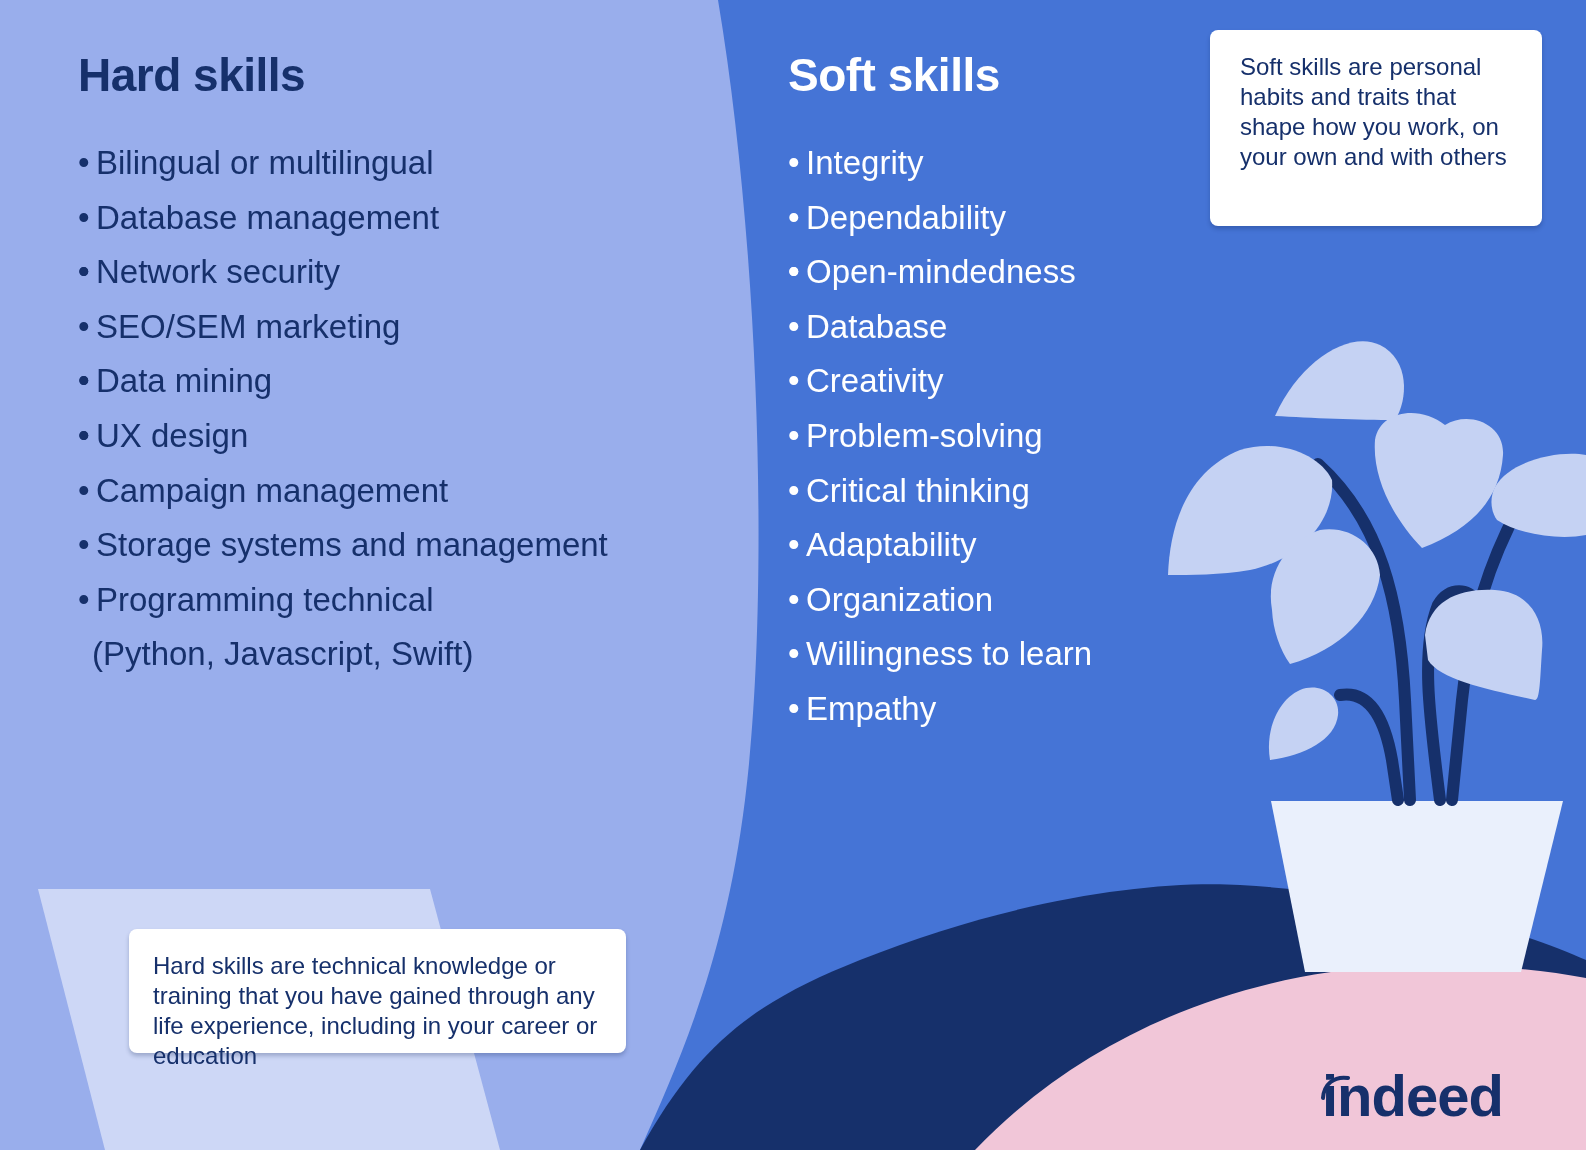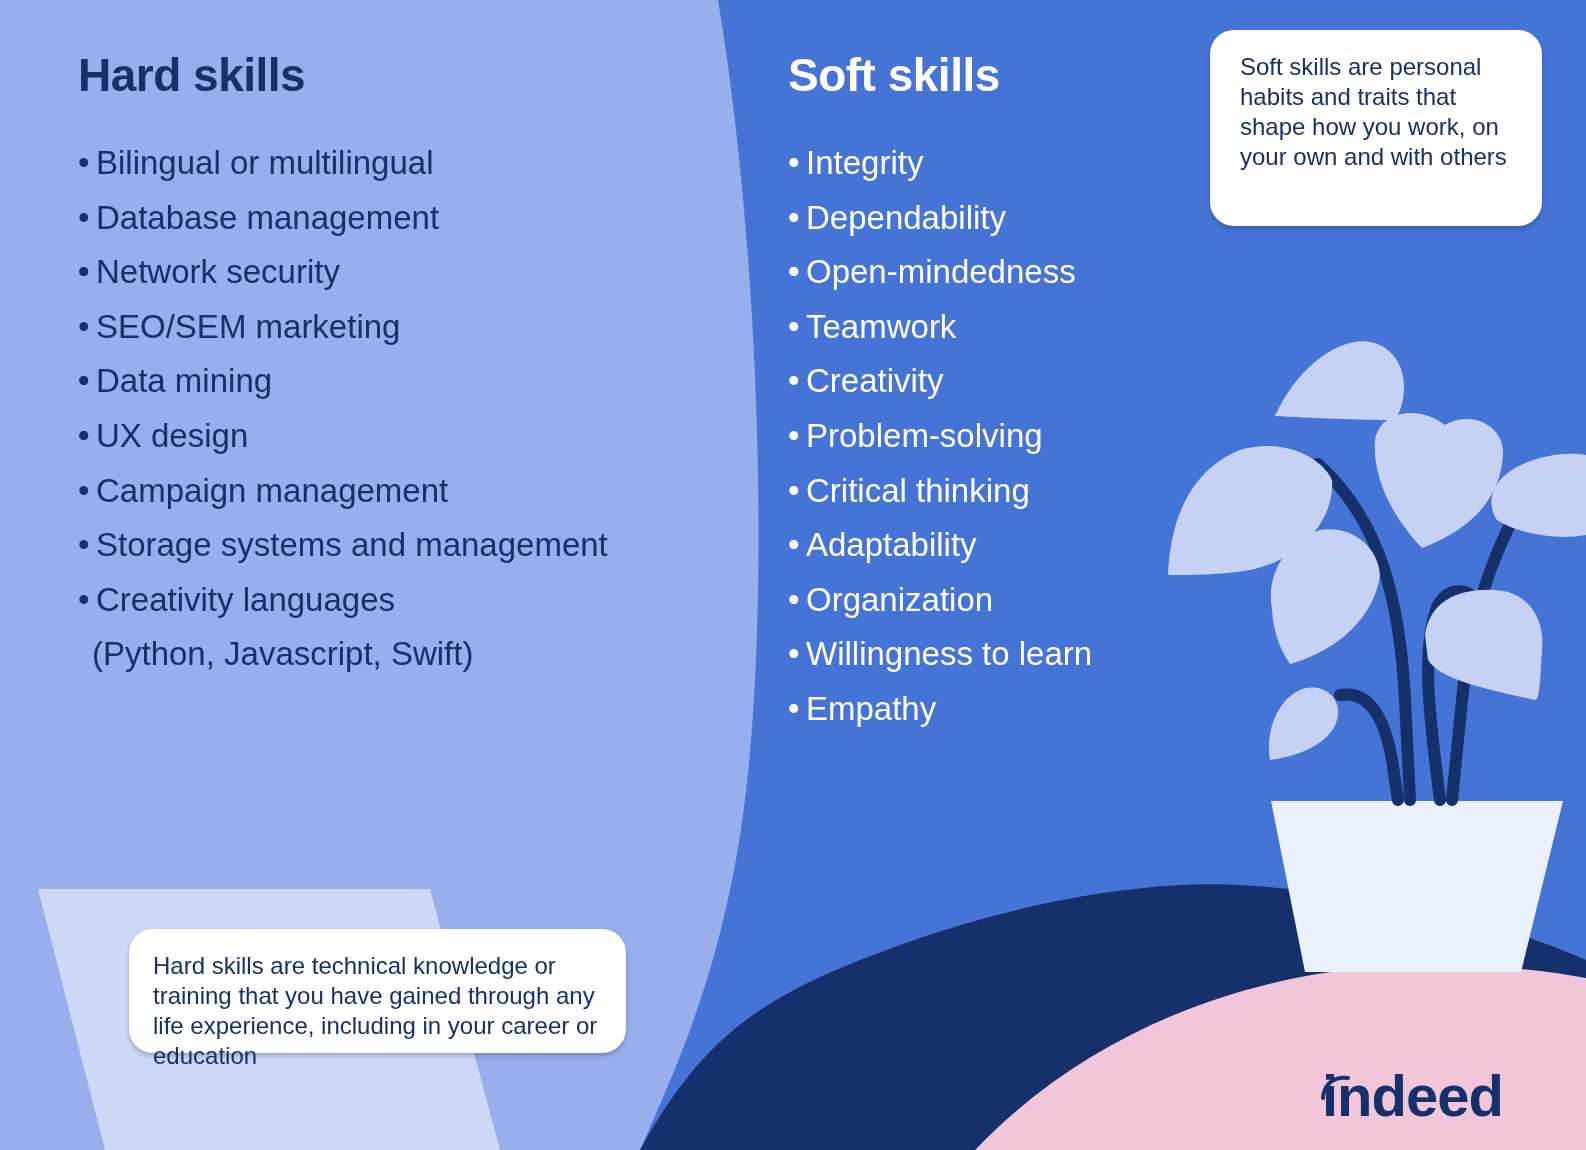--- a/index.html
+++ b/index.html
@@ -7,21 +7,21 @@
   .bg-svg{position:absolute;left:0;top:0;width:1586px;height:1150px;}
   .title{position:absolute;font-weight:bold;font-size:46px;margin:0;letter-spacing:-0.5px;}
   .hard-title{left:78px;top:48px;color:#16306b;}
   .soft-title{left:788px;top:48px;color:#ffffff;}
   ul.skills{position:absolute;list-style:none;margin:0;padding:0;font-size:33px;line-height:54.6px;}
   ul.skills li{position:relative;padding-left:18px;}
   ul.skills li .bullet{position:absolute;left:0;top:0;}
   .hard-list{left:78px;top:136px;color:#16306b;width:640px;}
   .soft-list{left:788px;top:136px;color:#ffffff;width:460px;}
   .hard-list li.cont{padding-left:14px;}
-  .callout{position:absolute;background:#ffffff;border-radius:24px;color:#16306b;font-size:24px;line-height:30px;box-shadow:0 3px 4px rgba(10,30,80,0.25);box-sizing:border-box;}
+  .callout{position:absolute;background:#ffffff;border-radius:8px;color:#16306b;font-size:24px;line-height:30px;box-shadow:0 3px 4px rgba(10,30,80,0.25);box-sizing:border-box;}
   .soft-callout{left:1210px;top:30px;width:332px;height:196px;padding:22px 18px 18px 30px;}
   .hard-callout{left:129px;top:929px;width:497px;height:124px;padding:22px 18px 18px 24px;}
   .logo{position:absolute;left:1322px;top:1062px;font-weight:bold;font-size:58px;color:#16306b;letter-spacing:-1px;}
   .logo-arc{position:absolute;left:1320px;top:1072px;}
 </style>
 </head>
 <body>
 
 <svg class="bg-svg" viewBox="0 0 1586 1150" xmlns="http://www.w3.org/2000/svg">
 
@@ -59,31 +59,31 @@
   <li><span class="bullet">•</span><span>Database management</span></li>
   <li><span class="bullet">•</span></li>
   <li><span class="bullet">•</span><span>Network security</span></li>
   <li><span class="bullet">•</span><span>SEO/SEM marketing</span></li>
   <li><span class="bullet">•</span></li>
   <li><span class="bullet">•</span><span>Data mining</span></li>
   <li><span class="bullet">•</span></li>
   <li><span class="bullet">•</span><span>UX design</span></li>
   <li><span class="bullet">•</span><span>Campaign management</span></li>
   <li><span class="bullet">•</span><span>Storage systems and management</span></li>
-  <li><span class="bullet">•</span><span>Creativity languages</span></li>
+  <li><span class="bullet">•</span><span>Programming technical</span></li>
   <li class="cont">(Python, Javascript, Swift)</li>
 </ul>
 
 <h1 class="title soft-title">Soft skills</h1>
 <ul class="skills soft-list">
   <li><span class="bullet">•</span><span>Integrity</span></li>
   <li><span class="bullet">•</span><span>Dependability</span></li>
   <li><span class="bullet">•</span></li>
   <li><span class="bullet">•</span><span>Open-mindedness</span></li>
-  <li><span class="bullet">•</span><span>Teamwork</span></li>
+  <li><span class="bullet">•</span><span>Database</span></li>
   <li><span class="bullet">•</span><span>Creativity</span></li>
   <li><span class="bullet">•</span><span>Problem-solving</span></li>
   <li><span class="bullet">•</span><span>Critical thinking</span></li>
   <li><span class="bullet">•</span><span>Adaptability</span></li>
   <li><span class="bullet">•</span><span>Organization</span></li>
   <li><span class="bullet">•</span><span>Willingness to learn</span></li>
   <li><span class="bullet">•</span><span>Empathy</span></li>
 </ul>
 
 <div class="callout soft-callout">Soft skills are personal habits and traits that shape how you work, on your own and with others</div>

